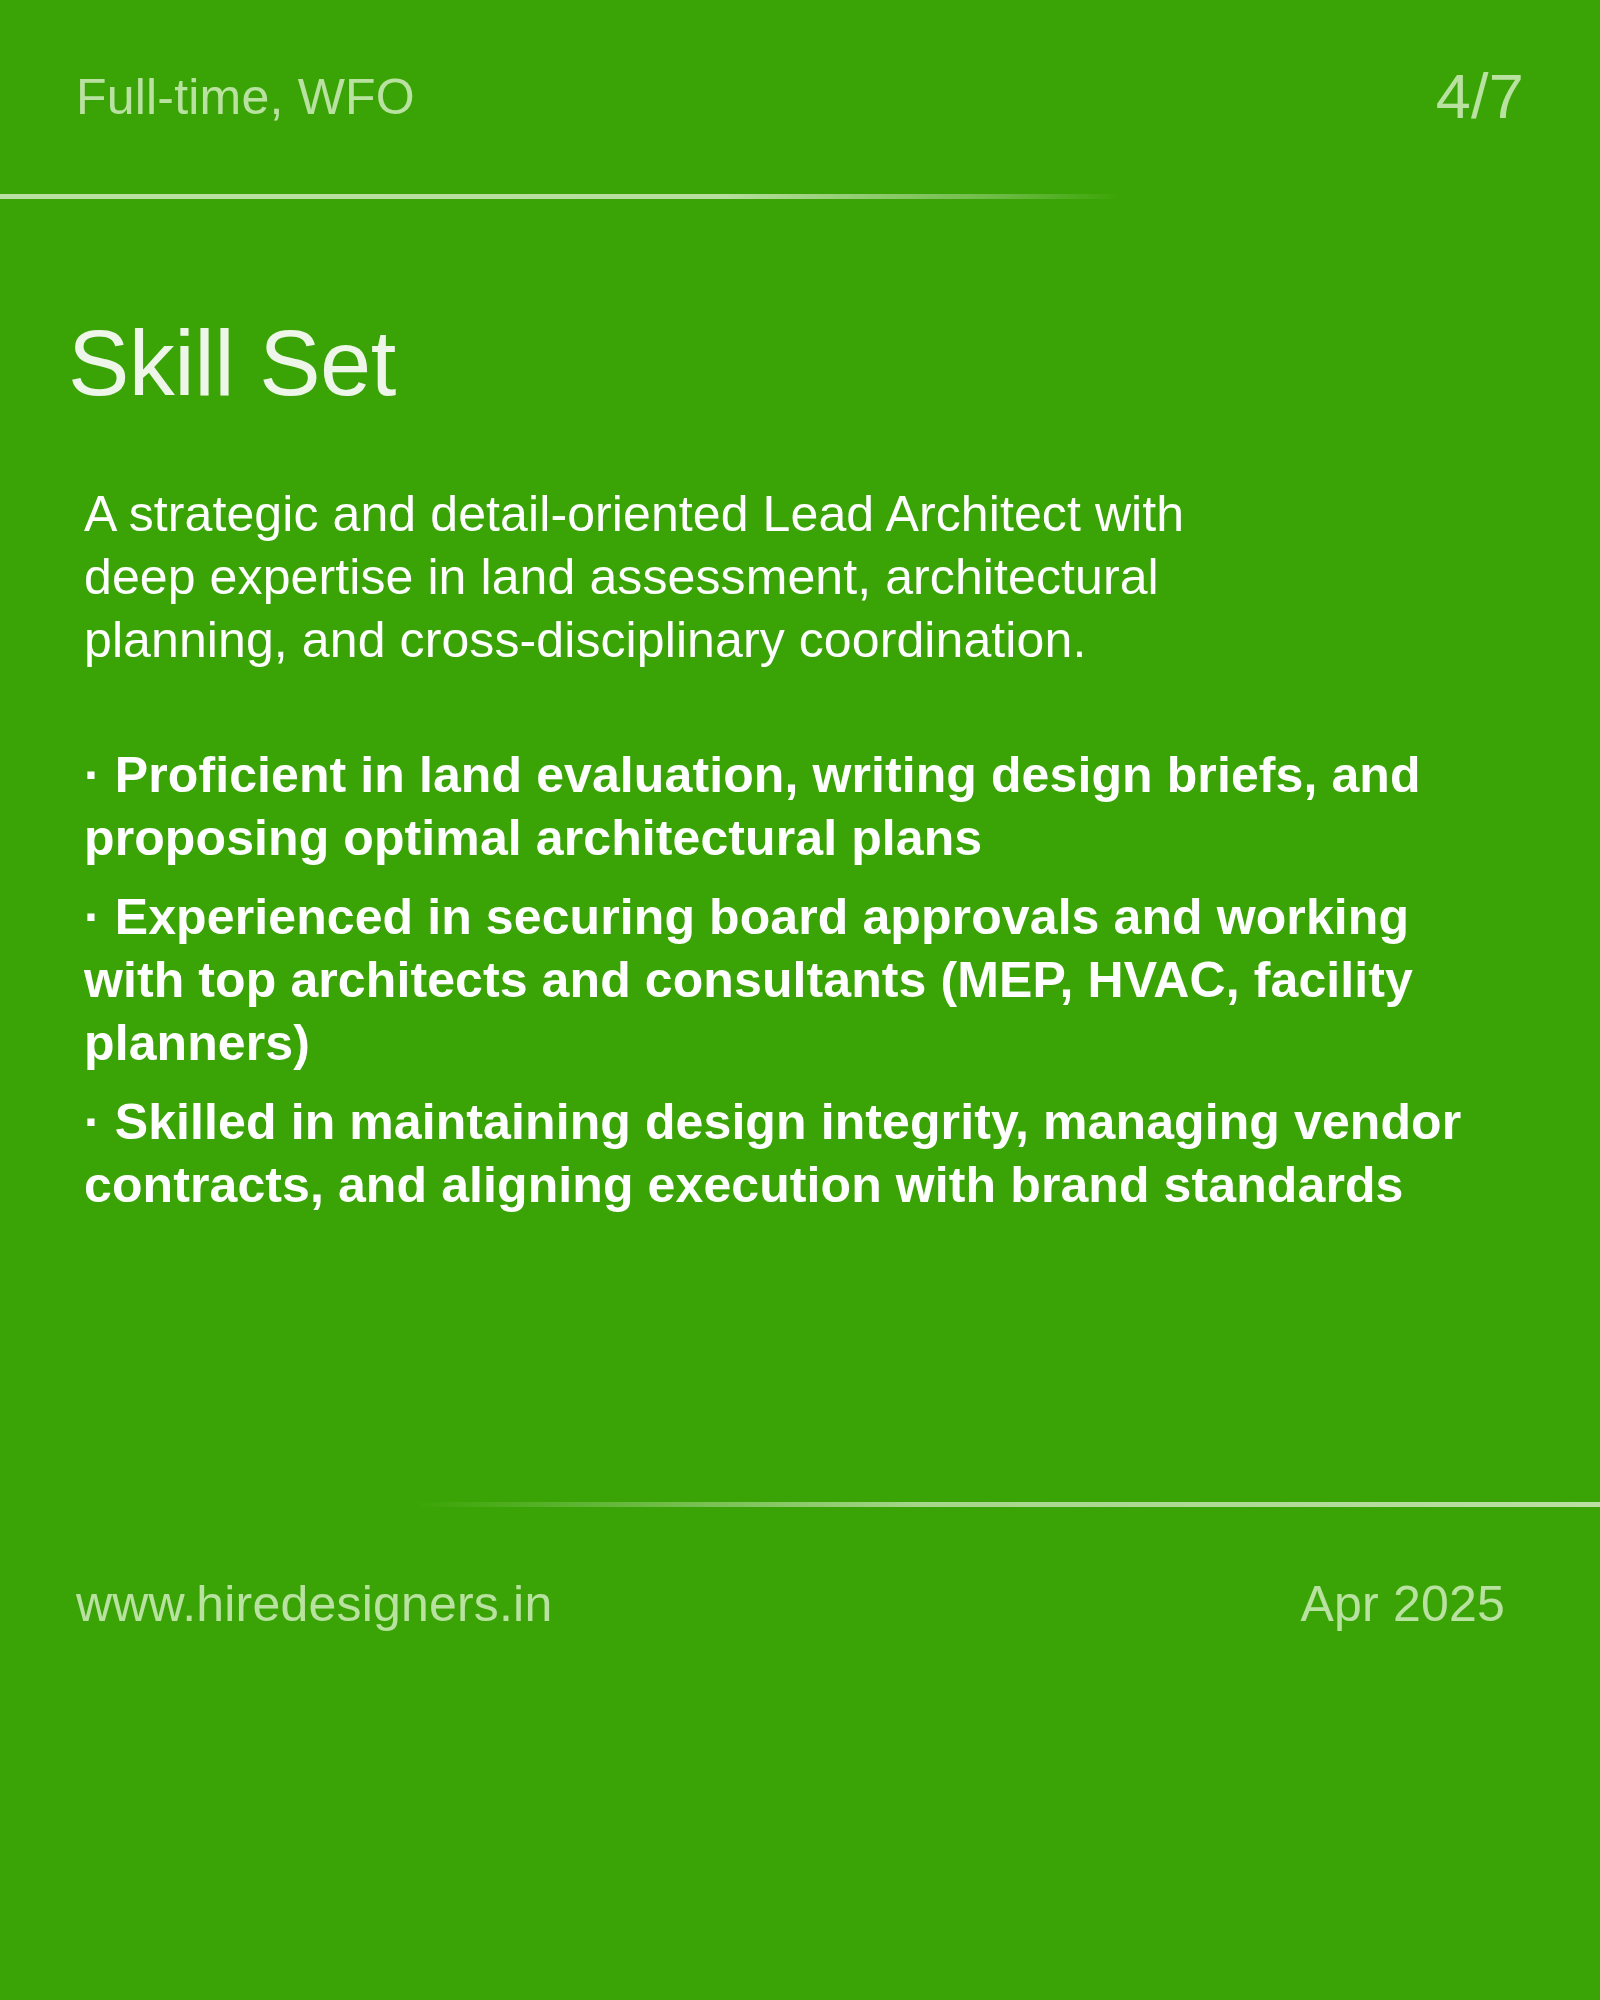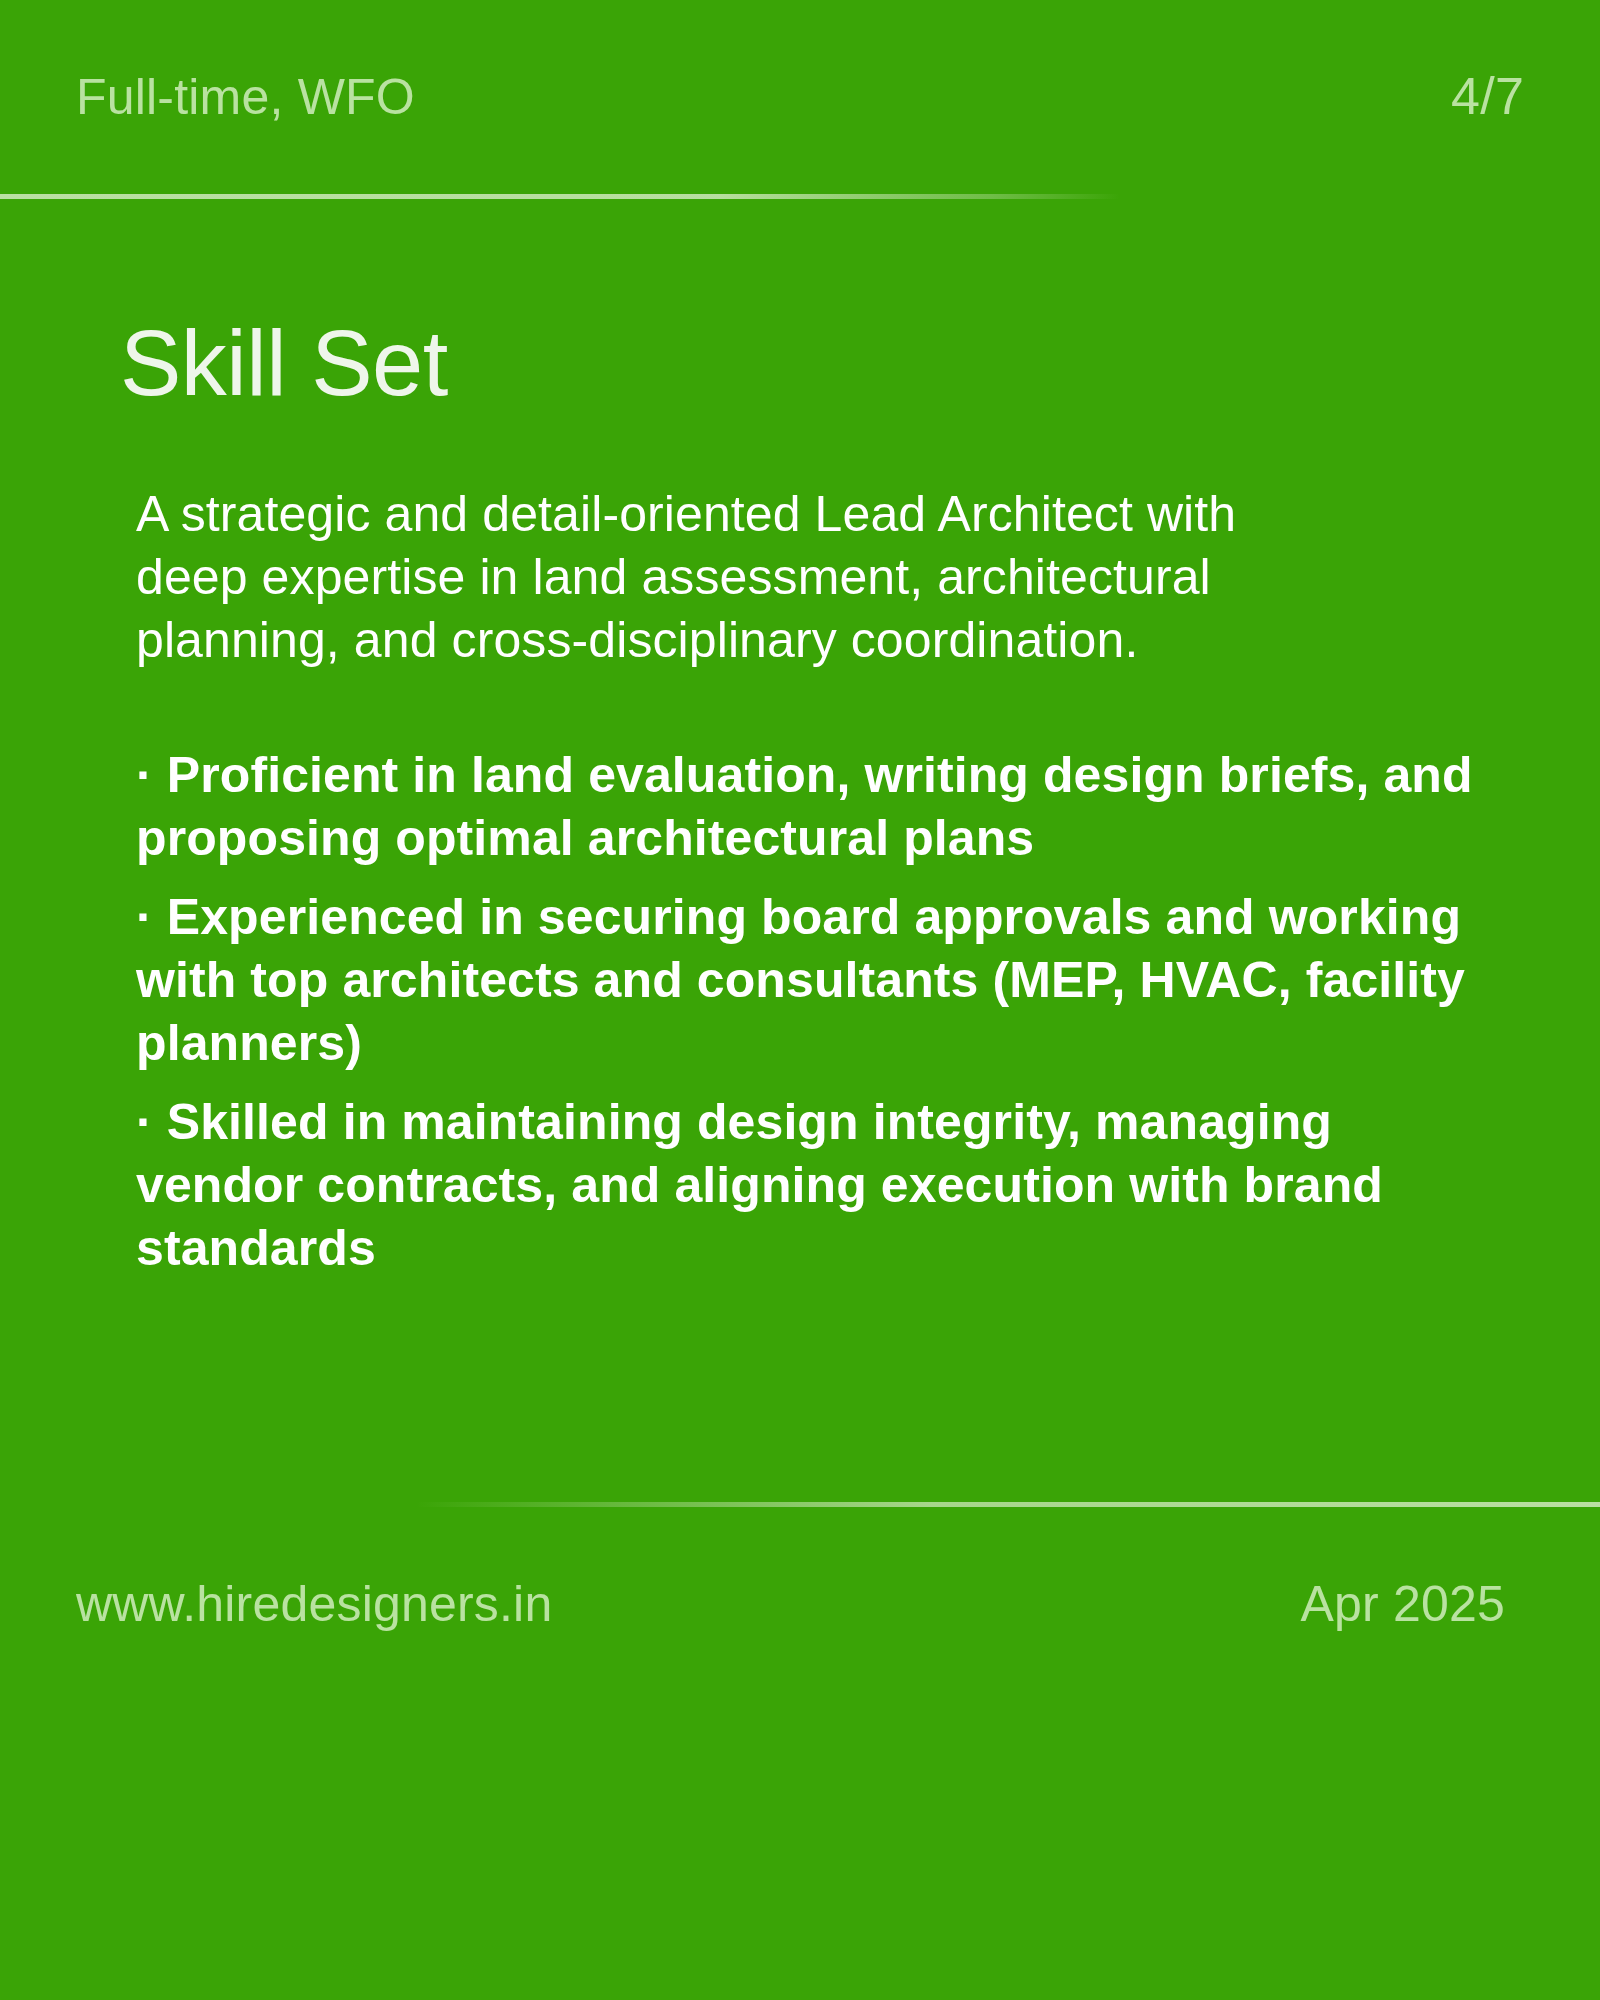--- a/index.html
+++ b/index.html
@@ -40,21 +40,21 @@
   .header-meta {
     font-size: 50px;
     font-weight: 400;
     line-height: 1.1;
     color: #b9e2a1;
     letter-spacing: 0.2px;
     white-space: nowrap;
   }
 
   .header-page {
-    font-size: 52px;
+    font-size: 63px;
     font-weight: 400;
     line-height: 1.1;
     color: #b9e2a1;
     letter-spacing: 0.2px;
     white-space: nowrap;
   }
 
   .rule {
     height: 5px;
     width: 100%;
@@ -75,21 +75,21 @@
         rgba(197,229,176,0.0) 0%,
         rgba(197,229,176,0.0) 26%,
         rgba(197,229,176,0.30) 38%,
         rgba(197,229,176,0.78) 58%,
         rgba(197,229,176,0.92) 100%);
   }
 
   
   .content {
     flex: 1 1 auto;
-    padding: 118px 76px 0 120px;
+    padding: 118px 76px 0 68px;
     box-sizing: border-box;
   }
 
   .title {
     font-size: 92px;
     font-weight: 400;
     line-height: 1.0;
     color: #eef6ea;
     letter-spacing: -0.5px;
     margin: 0 0 74px 0;

